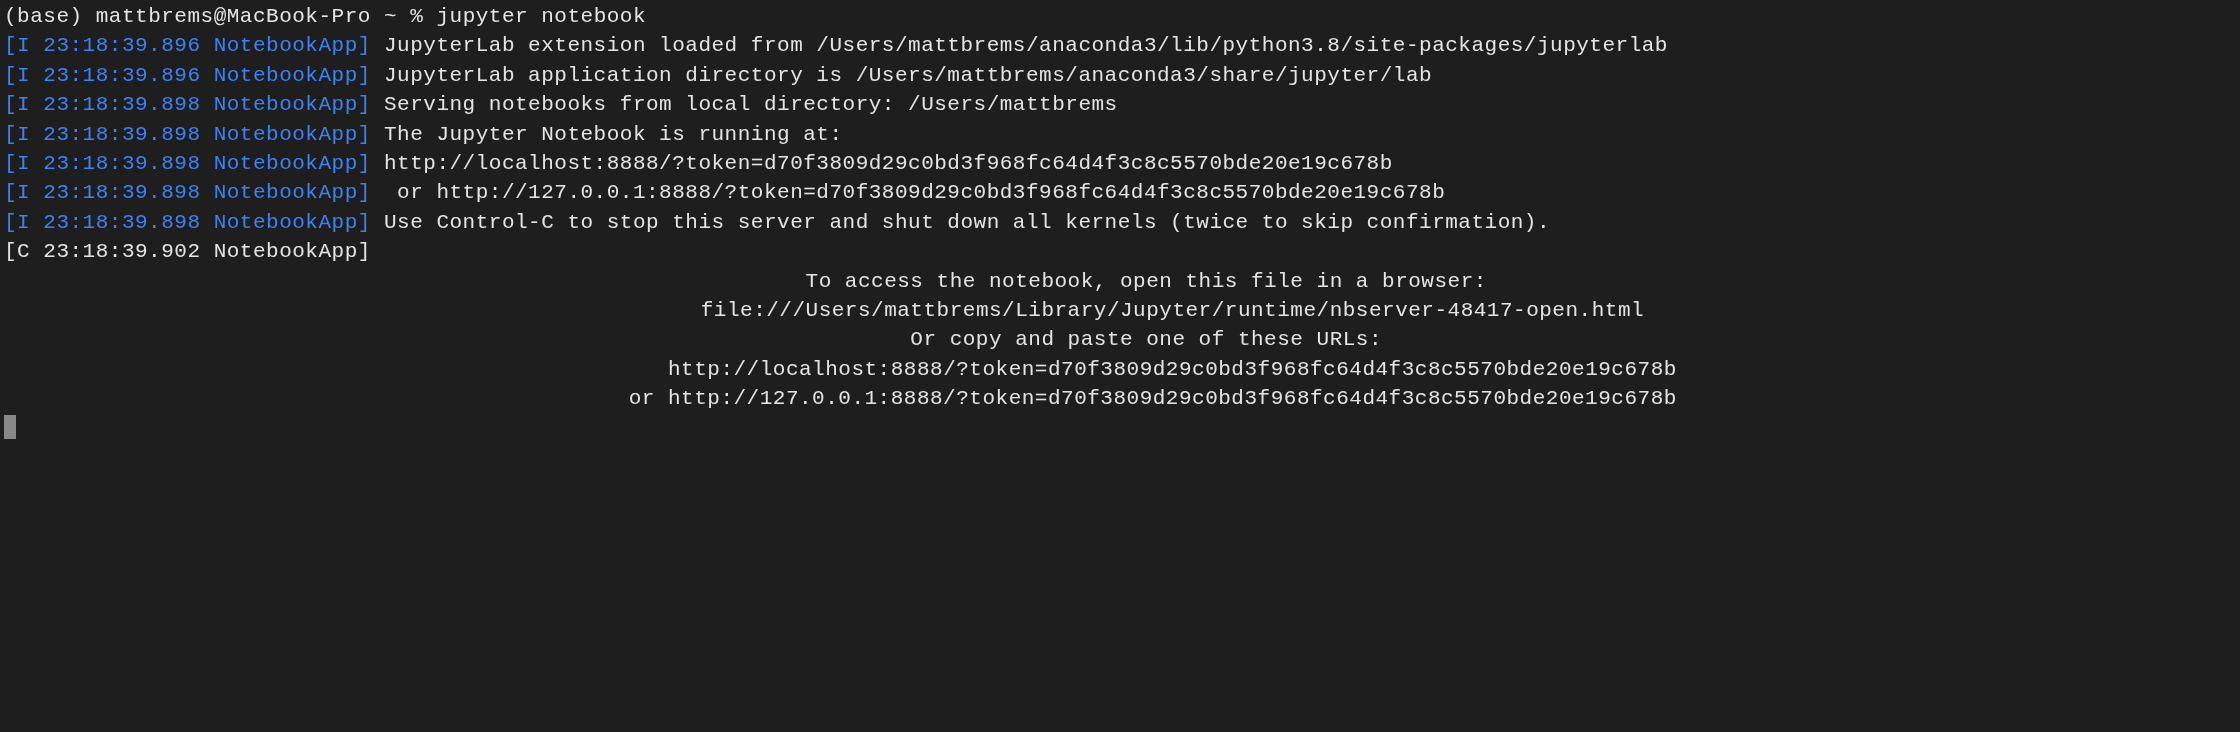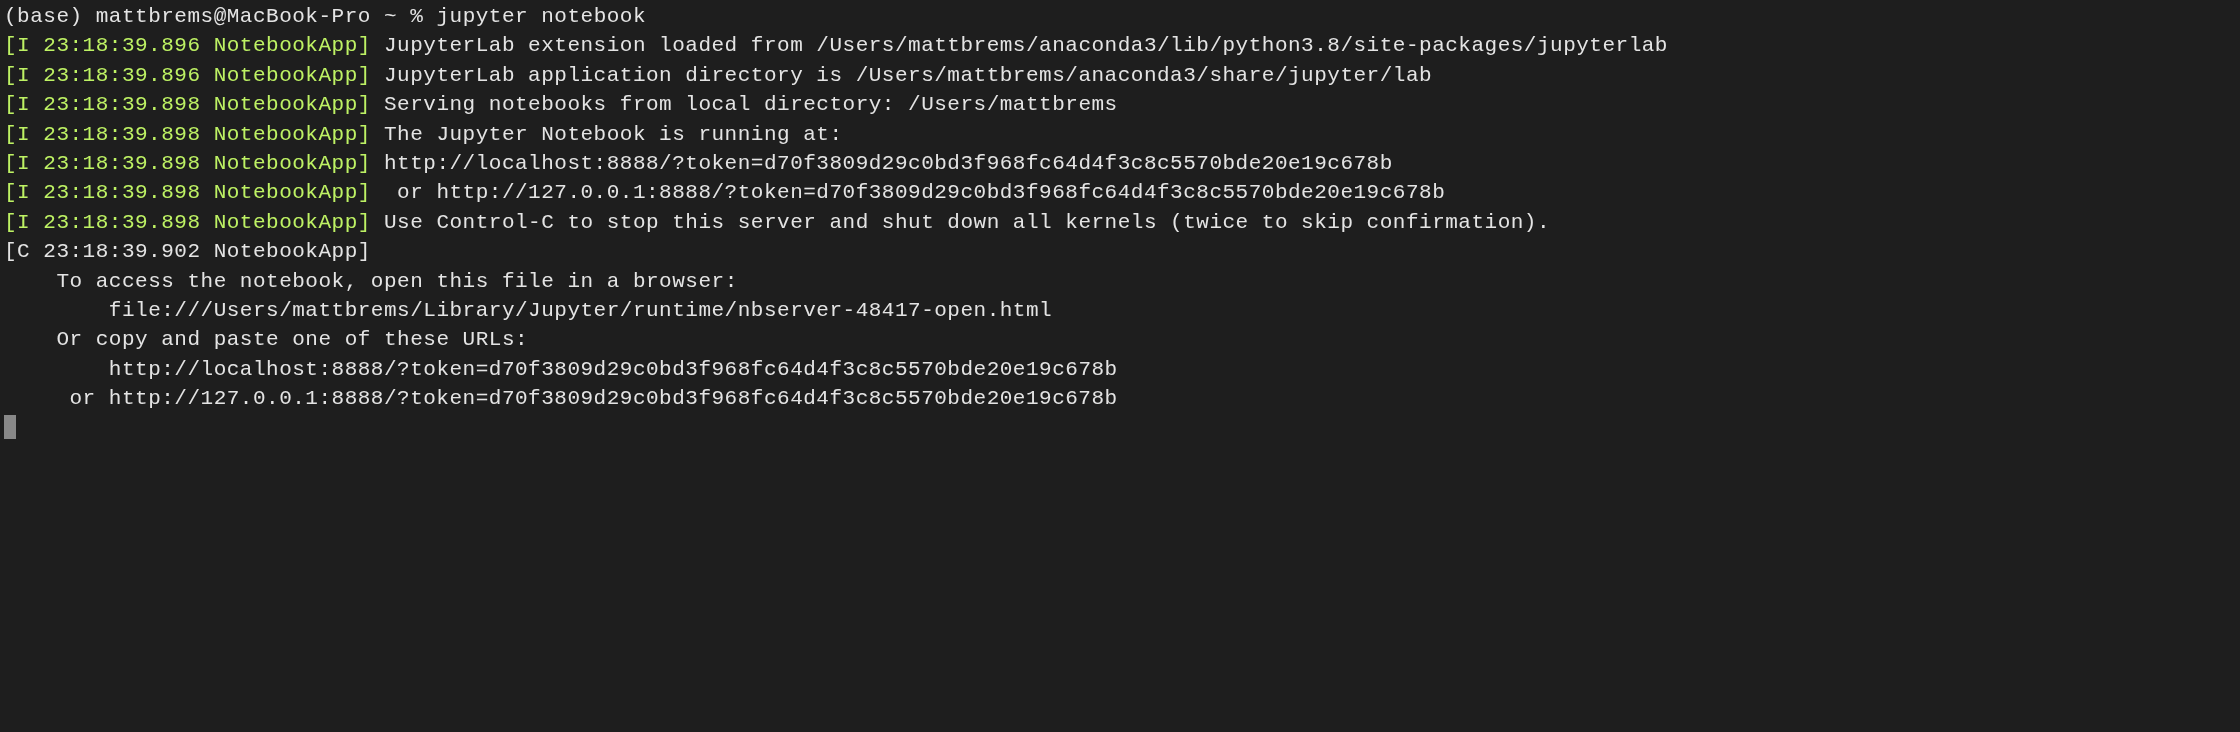--- a/index.html
+++ b/index.html
@@ -19,24 +19,25 @@
       word-break: break-all;
     }
     .terminal {
       white-space: pre-wrap;
     }
     .prompt-env {
       color: #e4e4e4;
       margin-top: 22px;
     }
     .green {
-      color: #bef264;
+      color: #3b82f6;
     }
     .white {
       color: #e4e4e4;
+      text-align: center;
     }
     .cursor {
       display: inline-block;
       width: 12px;
       height: 24px;
       background-color: #888;
       vertical-align: text-bottom;
     }
     .line {
       display: block;

